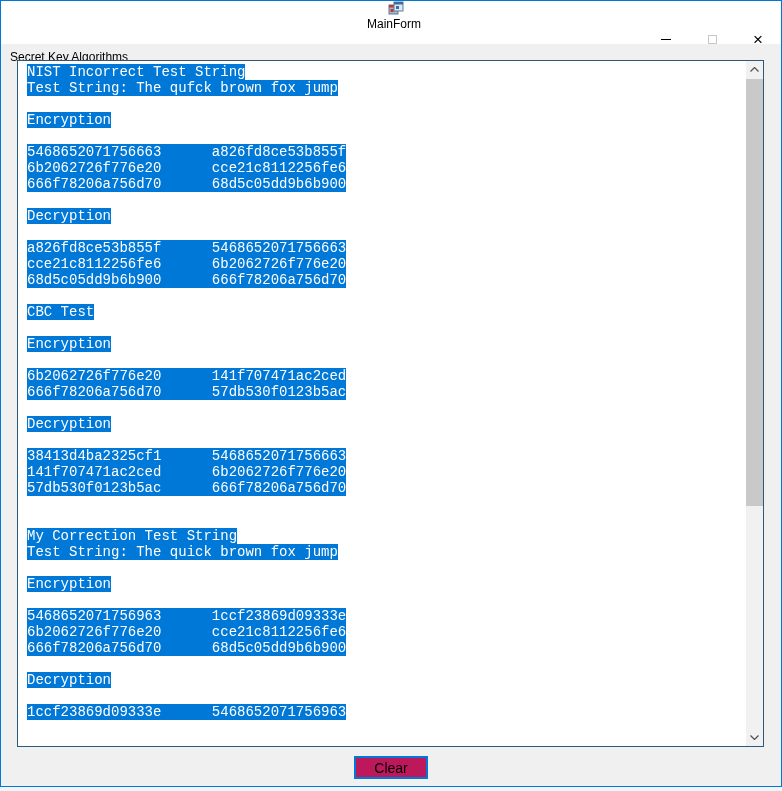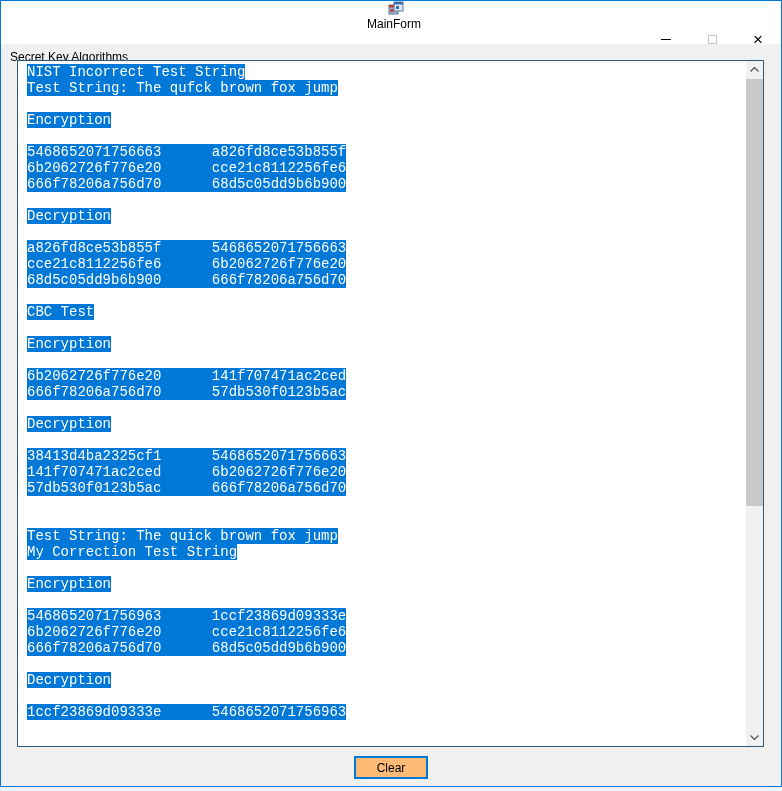--- a/index.html
+++ b/index.html
@@ -80,24 +80,24 @@
   }
   
   .footer {
     position:absolute; left:0; right:0; bottom:0; height:39px;
     background:#f0f0f0;
     display:flex; justify-content:center;
   }
   .clear-btn {
     margin-top:9px;
     width:74px; height:23px;
-    background:#fdba74;
+    background:#be185d;
     border:2px solid #0078d7;
     font-family:"Liberation Sans", sans-serif;
-    font-size:12px; color:#000;
+    font-size:14px; color:#000;
     padding:0;
   }
 </style>
 </head>
 <body>
 
 <div class="window">
 
   <div class="titlebar">
     <span class="app-icon">
@@ -153,22 +153,22 @@
         <div class="line"><span class="sel">6b2062726f776e20      141f707471ac2ced</span></div>
         <div class="line"><span class="sel">666f78206a756d70      57db530f0123b5ac</span></div>
         <div class="line"><span class="sel"></span></div>
         <div class="line"><span class="sel">Decryption</span></div>
         <div class="line"><span class="sel"></span></div>
         <div class="line"><span class="sel">38413d4ba2325cf1      5468652071756663</span></div>
         <div class="line"><span class="sel">141f707471ac2ced      6b2062726f776e20</span></div>
         <div class="line"><span class="sel">57db530f0123b5ac      666f78206a756d70</span></div>
         <div class="line"><span class="sel"></span></div>
         <div class="line"><span class="sel"></span></div>
+        <div class="line"><span class="sel">My Correction Test String</span></div>
         <div class="line"><span class="sel">Test String: The quick brown fox jump</span></div>
-        <div class="line"><span class="sel">My Correction Test String</span></div>
         <div class="line"><span class="sel"></span></div>
         <div class="line"><span class="sel">Encryption</span></div>
         <div class="line"><span class="sel"></span></div>
         <div class="line"><span class="sel">5468652071756963      1ccf23869d09333e</span></div>
         <div class="line"><span class="sel">6b2062726f776e20      cce21c8112256fe6</span></div>
         <div class="line"><span class="sel">666f78206a756d70      68d5c05dd9b6b900</span></div>
         <div class="line"><span class="sel"></span></div>
         <div class="line"><span class="sel">Decryption</span></div>
         <div class="line"><span class="sel"></span></div>
         <div class="line"><span class="sel">1ccf23869d09333e      5468652071756963</span></div>

